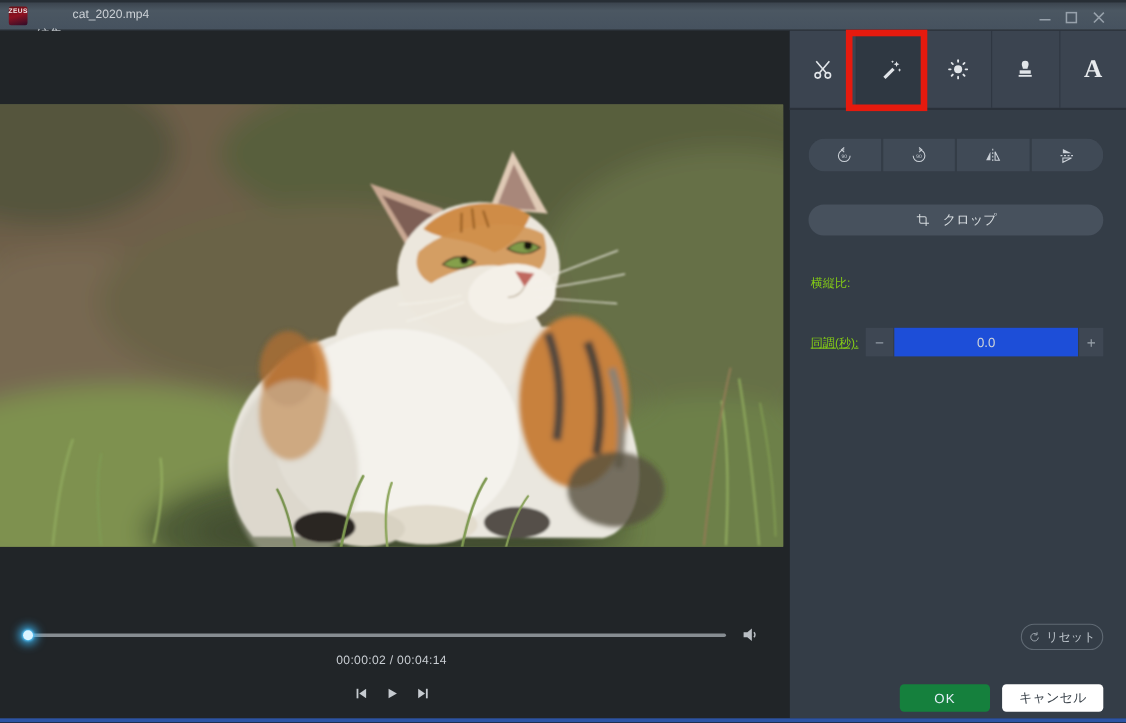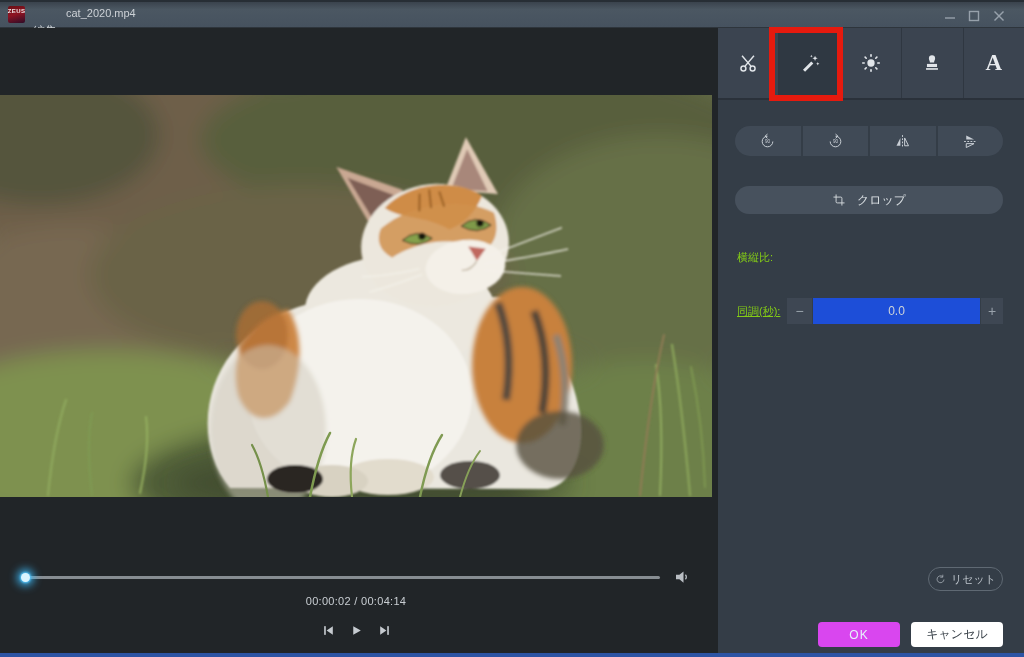--- a/index.html
+++ b/index.html
@@ -69,21 +69,21 @@
   .step-plus { left:263px; width:22px; }
   .step-value { position:absolute; left:95px; top:270px; width:167px; height:26px; background:#1d4ed8;
     color:#ced3d8; font-size:12px; display:flex; align-items:center; justify-content:center; }
 
   .reset-btn { position:absolute; left:210px; top:539px; width:75px; height:24px; background:transparent;
     border:1px solid #5f6973; border-radius:12px; color:#bfc6cd; font-size:11px;
     display:flex; align-items:center; justify-content:center; gap:5px; cursor:pointer; font-family:"Liberation Sans", sans-serif; }
   .reset-btn svg { stroke:#b9c1c8; fill:none; stroke-width:1.5; }
 
   .ok-btn { position:absolute; left:100px; top:594px; width:82px; height:25px; border:none; border-radius:4px;
-    background:#d946ef; color:#e6f0fb; font-size:12px; letter-spacing:1px; cursor:pointer; font-family:"Liberation Sans", sans-serif; }
+    background:#15803d; color:#e6f0fb; font-size:12px; letter-spacing:1px; cursor:pointer; font-family:"Liberation Sans", sans-serif; }
   .cancel-btn { position:absolute; left:193px; top:594px; width:92px; height:25px; border:none; border-radius:4px;
     background:#ffffff; color:#3b434b; font-size:12px; cursor:pointer; font-family:"Liberation Sans", sans-serif; }
 
   .bottom-border { position:absolute; left:0; top:653px; width:1024px; height:4px; background:#2d54a4; }
 </style>
 </head>
 <body>
 
 <div class="window">
 

